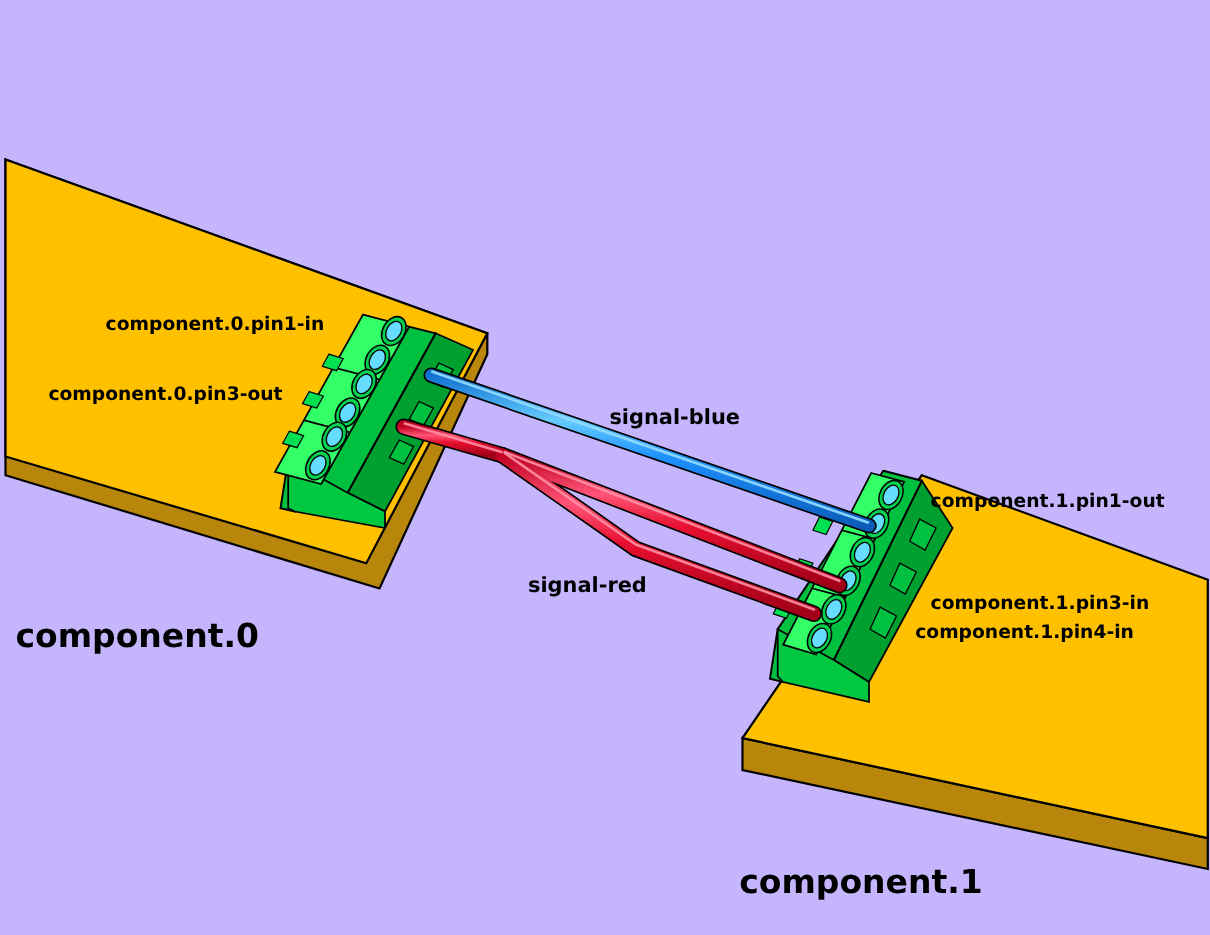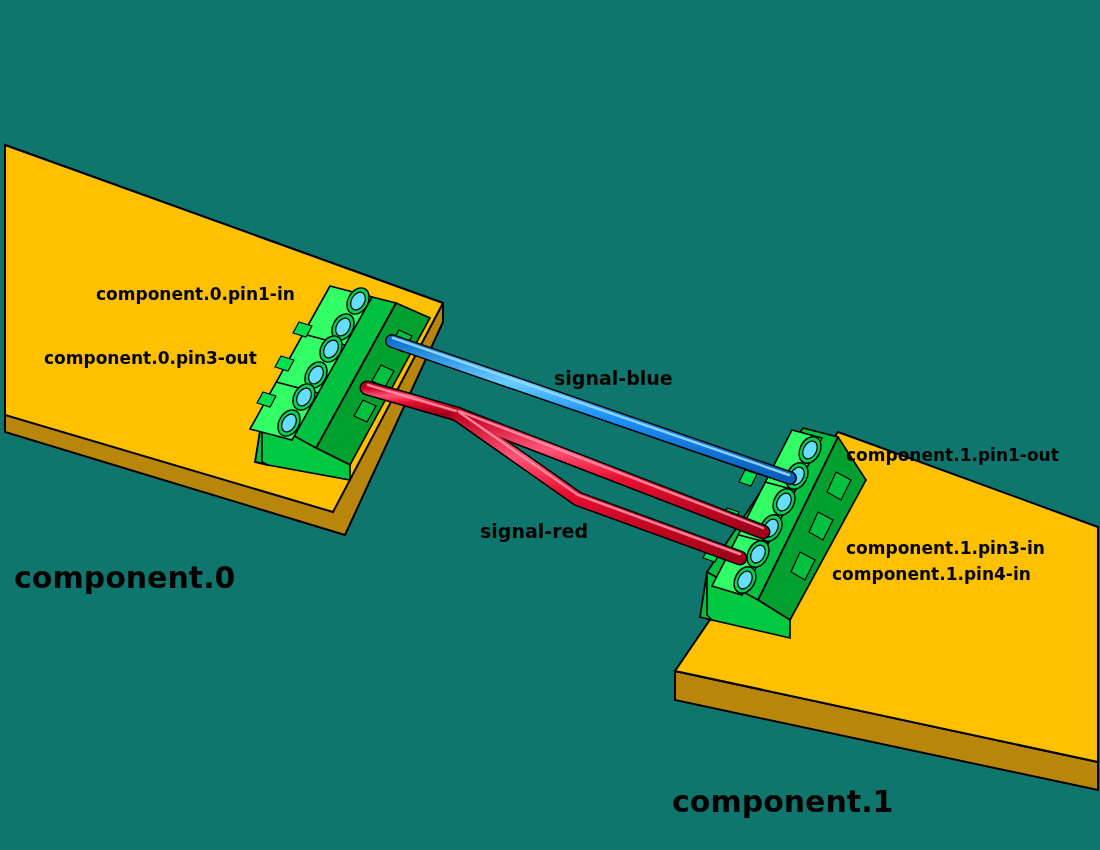--- a/index.html
+++ b/index.html
@@ -10,21 +10,21 @@
   body {
     width: 1100px;
     height: 850px;
     overflow: hidden;
     font-family: "DejaVu Sans", sans-serif;
   }
   #stage {
     position: relative;
     width: 1100px;
     height: 850px;
-    background: #0f766e;
+    background: #c4b5fd;
     text-decoration: underline;
   }
   #scene {
     position: absolute;
     top: 0;
     left: 0;
   }
   .lbl {
     font-family: "DejaVu Sans", sans-serif;
     font-weight: bold;

